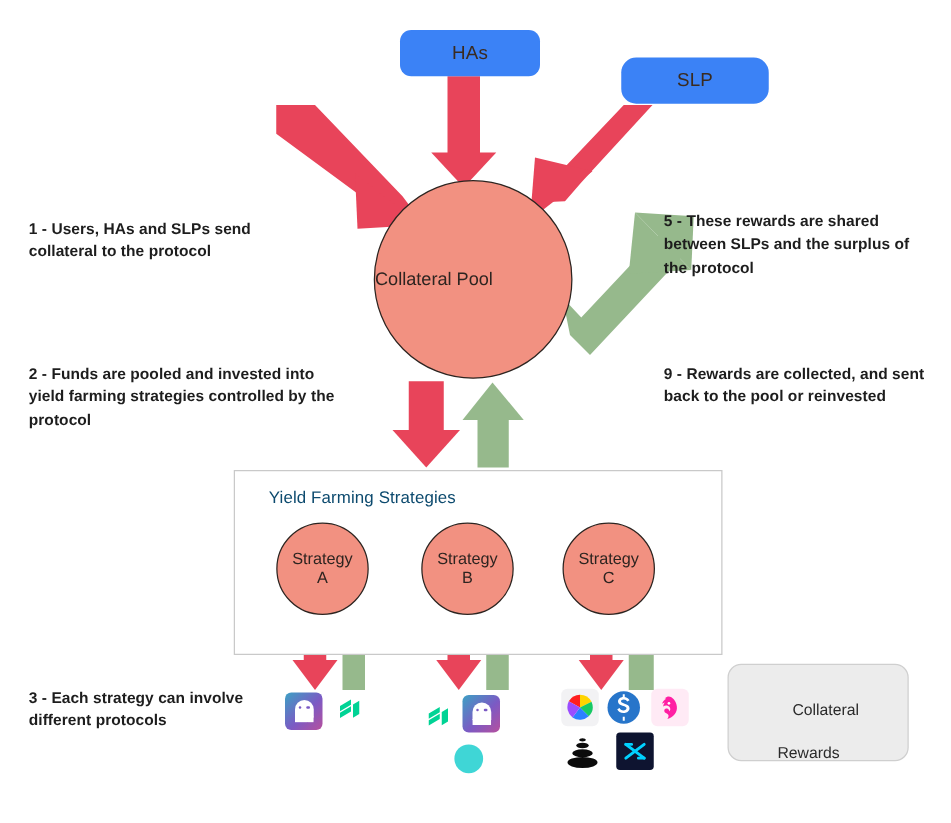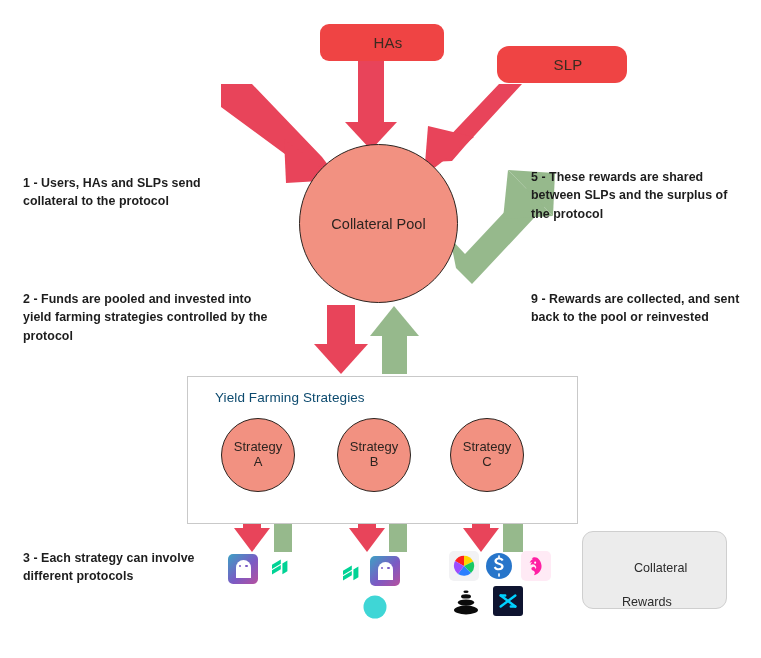--- a/index.html
+++ b/index.html
@@ -1,31 +1,31 @@
 <!DOCTYPE html>
 <html><head>
 <meta charset="utf-8">
 <style>
   html,body{margin:0;padding:0;background:#ffffff;}
   body{width:761px;height:658px;position:relative;overflow:hidden;
        font-family:"Liberation Sans","DejaVu Sans",sans-serif;}
   .stage{position:absolute;inset:0;}
 
   
-  .srcbox{position:absolute;background:#ef4444;border-radius:9px;
+  .srcbox{position:absolute;background:#3b82f6;border-radius:9px;
           display:flex;align-items:center;justify-content:center;
-          color:#3a2b20;font-size:15px;letter-spacing:.2px;padding-left:12px;}
+          color:#3a2b20;font-size:15px;letter-spacing:.2px;}
   #box-users{left:125px;top:47px;width:120px;height:37px;}
   #box-has{left:320px;top:24px;width:112px;height:37px;}
   #box-slp{left:497px;top:46px;width:118px;height:37px;border-radius:12px;}
 
   
   #pool{position:absolute;left:299px;top:144px;width:157px;height:157px;
         border-radius:50%;background:#F29181;border:1.6px solid #2c2420;
-        display:flex;align-items:center;justify-content:center;
+        display:flex;align-items:center;justify-content:flex-start;
         font-size:14.5px;color:#2d2420;}
 
   
   #yfbox{position:absolute;left:187px;top:376px;width:389px;height:146px;
          border:1px solid #c9c9c9;background:#fff;}
   #yflabel{position:absolute;left:215px;top:390px;font-size:13.5px;
            color:#0c4a6e;letter-spacing:.1px;}
 
   .strat{position:absolute;width:72px;height:72px;border-radius:50%;
          background:#F29181;border:1.5px solid #2c2420;

